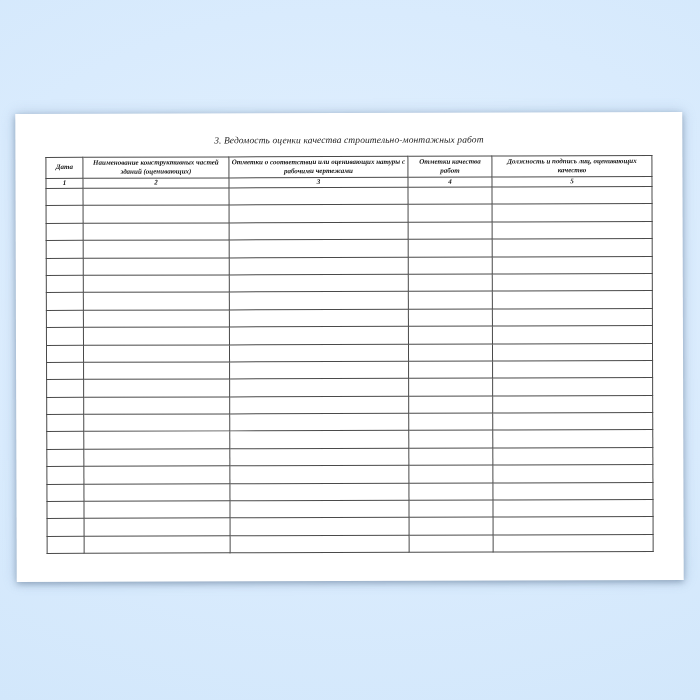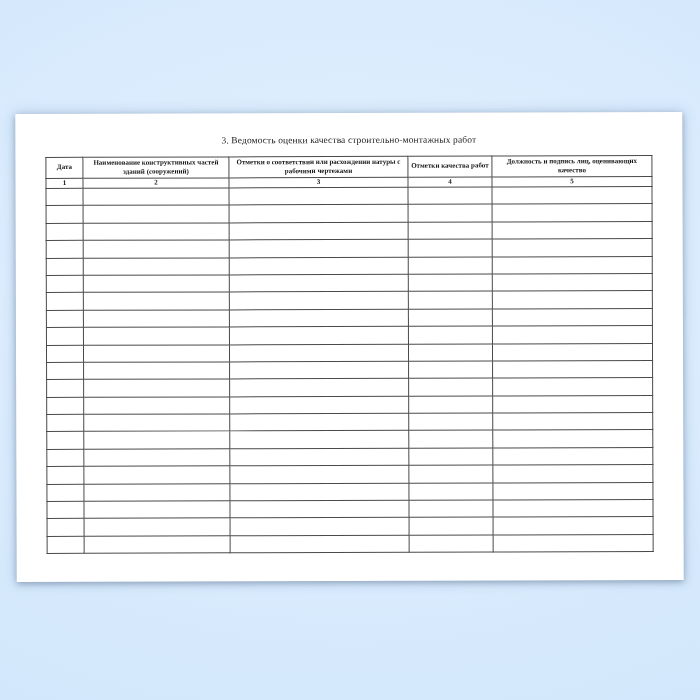--- a/index.html
+++ b/index.html
@@ -9,20 +9,21 @@
     height: 700px;
     overflow: hidden;
   }
   .scene {
     position: relative;
     width: 700px;
     height: 700px;
     background:
       radial-gradient(ellipse 130% 90% at 50% 42%,
         #e3f1fe 0%, #d9ebfd 45%, #d2e7fb 75%, #c9def4 100%);
+    font-style: italic;
   }
   .page {
     position: absolute;
     left: 16px;
     top: 113px;
     width: 667px;
     height: 468px;
     background: #ffffff;
     transform: rotate(-0.18deg);
     transform-origin: 50% 50%;
@@ -89,22 +90,22 @@
       <colgroup>
         <col style="width:37px">
         <col style="width:146px">
         <col style="width:179px">
         <col style="width:84px">
         <col style="width:160px">
       </colgroup>
       <thead>
         <tr class="header-row">
           <th>Дата</th>
-          <th>Наименование конструктивных частей зданий (сооружений)</th>
-          <th>Отметки о соответствии или расхождении натуры с рабочими чертежами</th>
+          <th>Наименование конструктивных частей зданий (оценивающих)</th>
+          <th>Отметки о соответствии или оценивающих натуры с рабочими чертежами</th>
           <th>Отметки качества работ</th>
           <th>Должность и подпись лиц, оценивающих качество</th>
         </tr>
         <tr class="number-row">
           <th>1</th>
           <th>2</th>
           <th>3</th>
           <th>4</th>
           <th>5</th>
         </tr>

